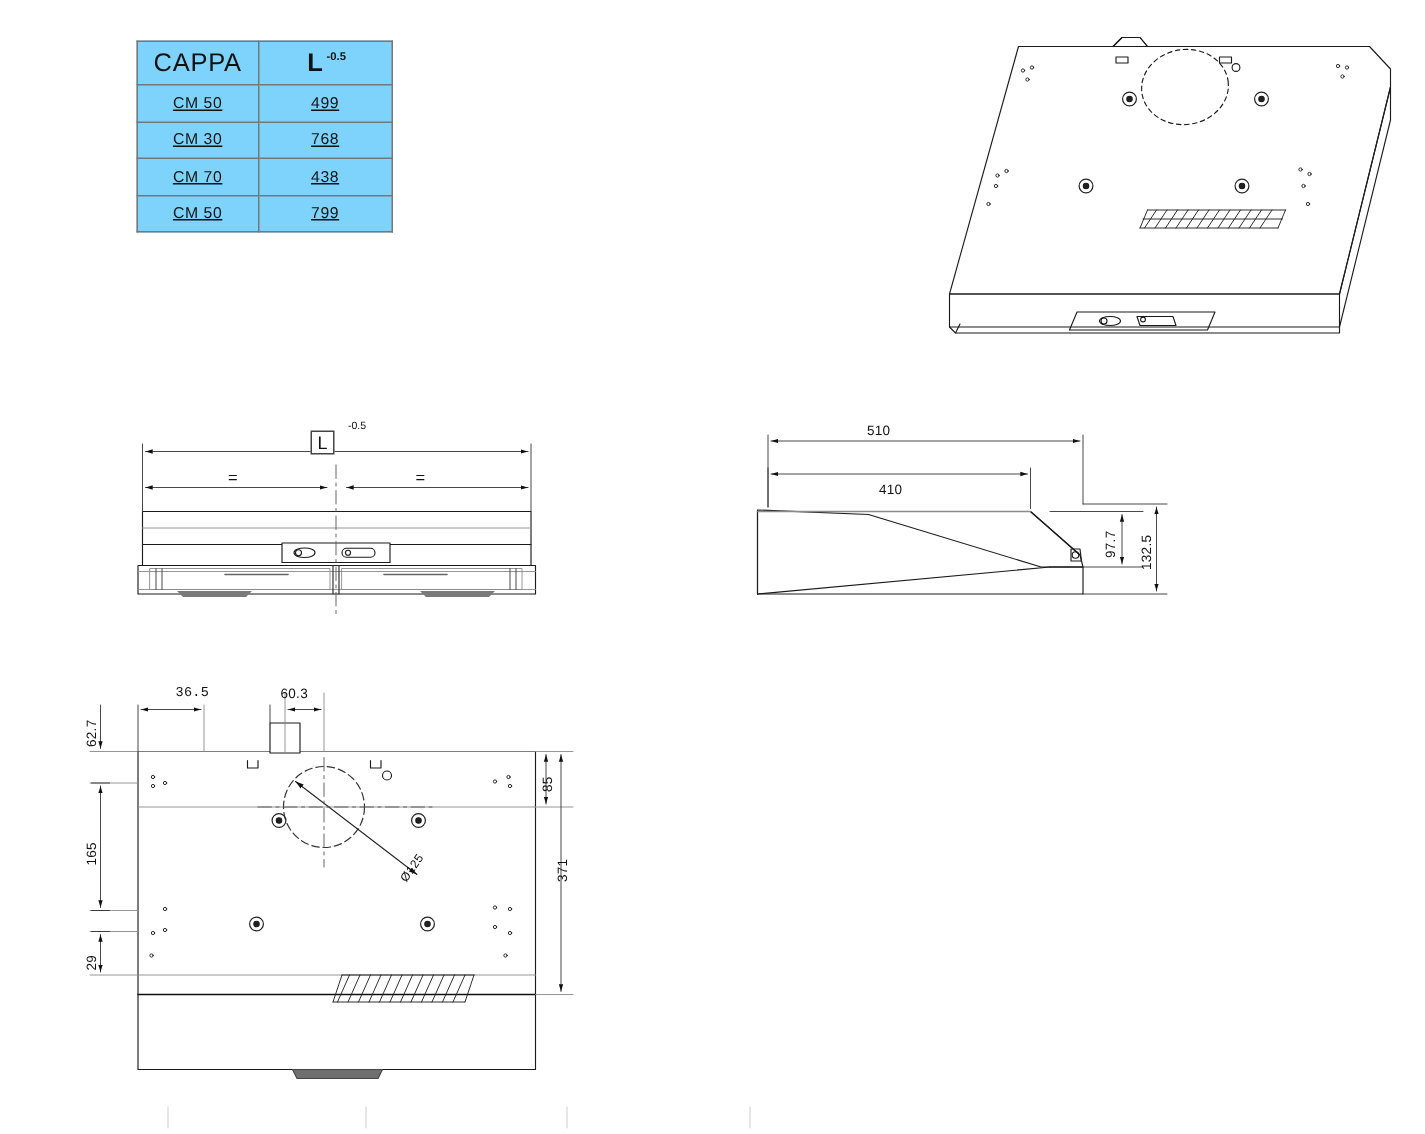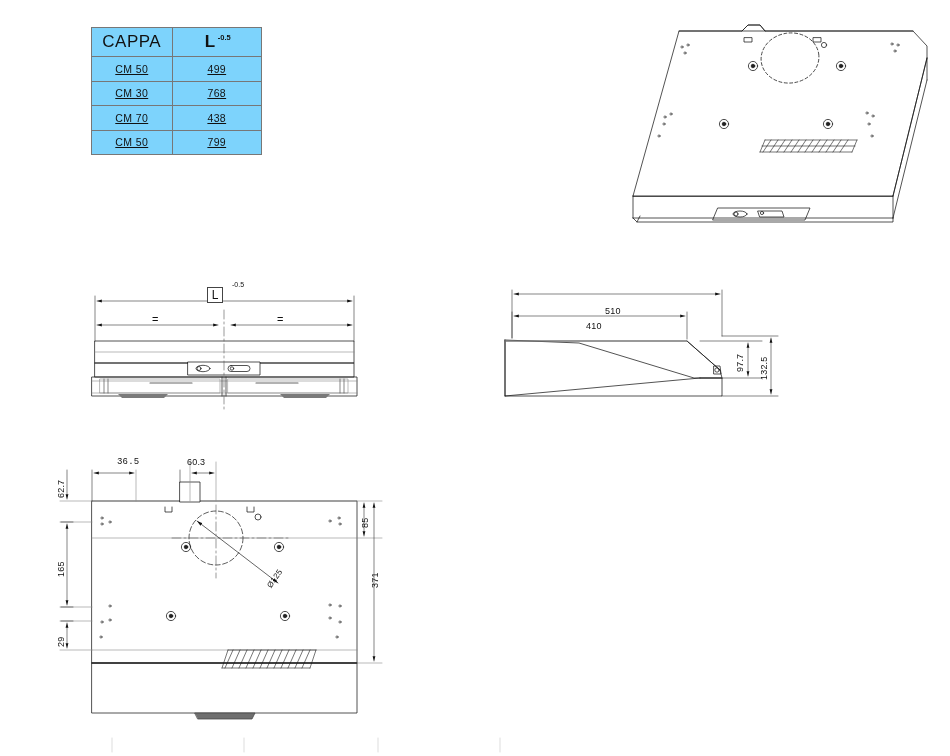--- a/index.html
+++ b/index.html
@@ -426,21 +426,21 @@
         <path d="M500,738 L500,752"></path>
       </g>
     </g>
   </svg>
 
   <div class="lbox" style="left:207px; top:287px;">L</div>
   <div class="lbox-sup" style="left:232px; top:281px;">-0.5</div>
   <div class="eqmark" style="left:152px; top:313px;">=</div>
   <div class="eqmark" style="left:277px; top:313px;">=</div>
 
-  <div class="lbl" style="left:605px; top:283px;margin-top:24px;">510</div>
+  <div class="lbl" style="left:578px; top:283px;">510</div>
   <div class="lbl" style="left:586px; top:322px;">410</div>
   <div class="lbl rot90" style="left:736px; top:372px;">97.7</div>
   <div class="lbl rot90" style="left:760px; top:380px;">132.5</div>
 
   <div class="lbl" style="left:117px; top:458px;font-family:Liberation Mono, monospace;">36.5</div>
   <div class="lbl" style="left:187px; top:458px;">60.3</div>
   <div class="lbl rot90" style="left:57px; top:498px;">62.7</div>
   <div class="lbl rot90" style="left:57px; top:577px;">165</div>
   <div class="lbl rot90" style="left:57px; top:647px;">29</div>
   <div class="lbl rot90" style="left:361px; top:528px;">85</div>

